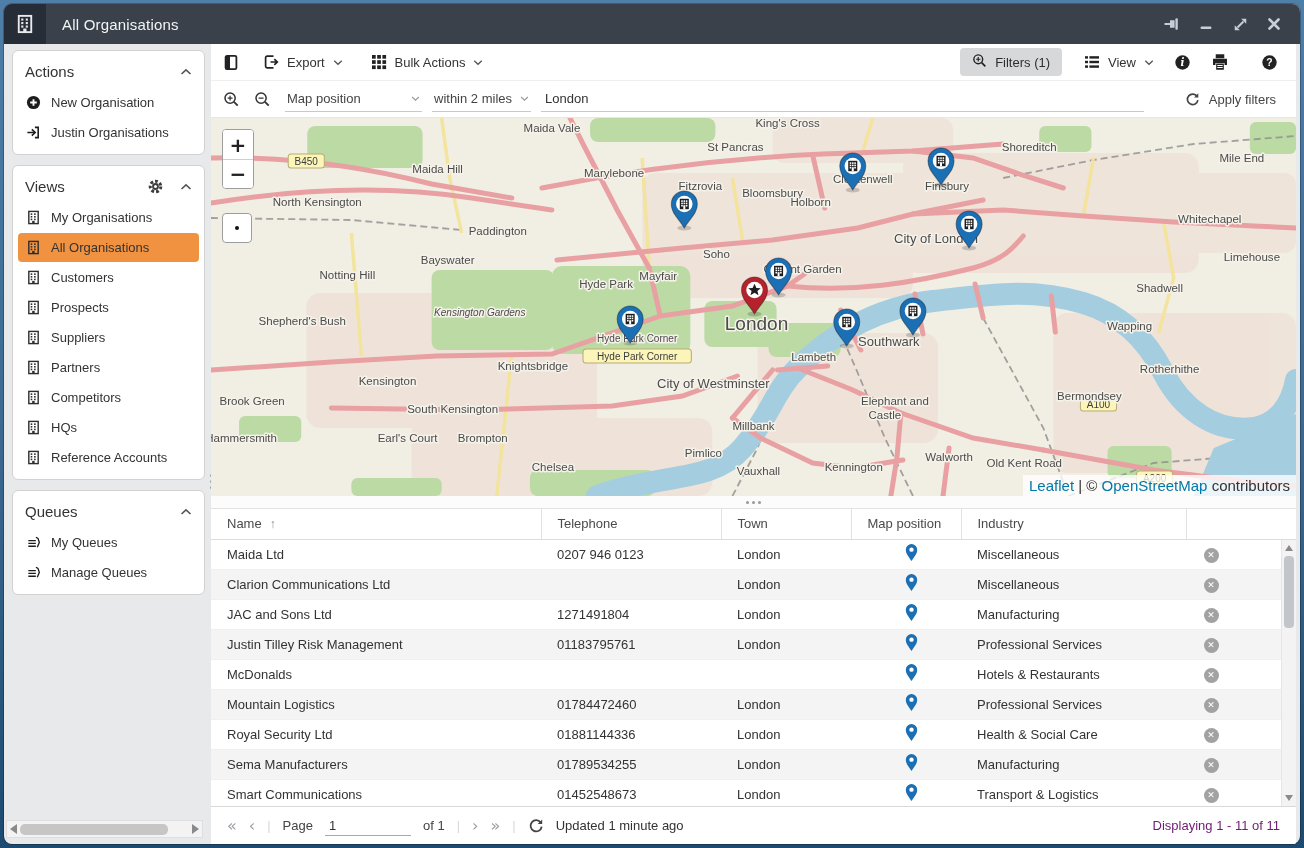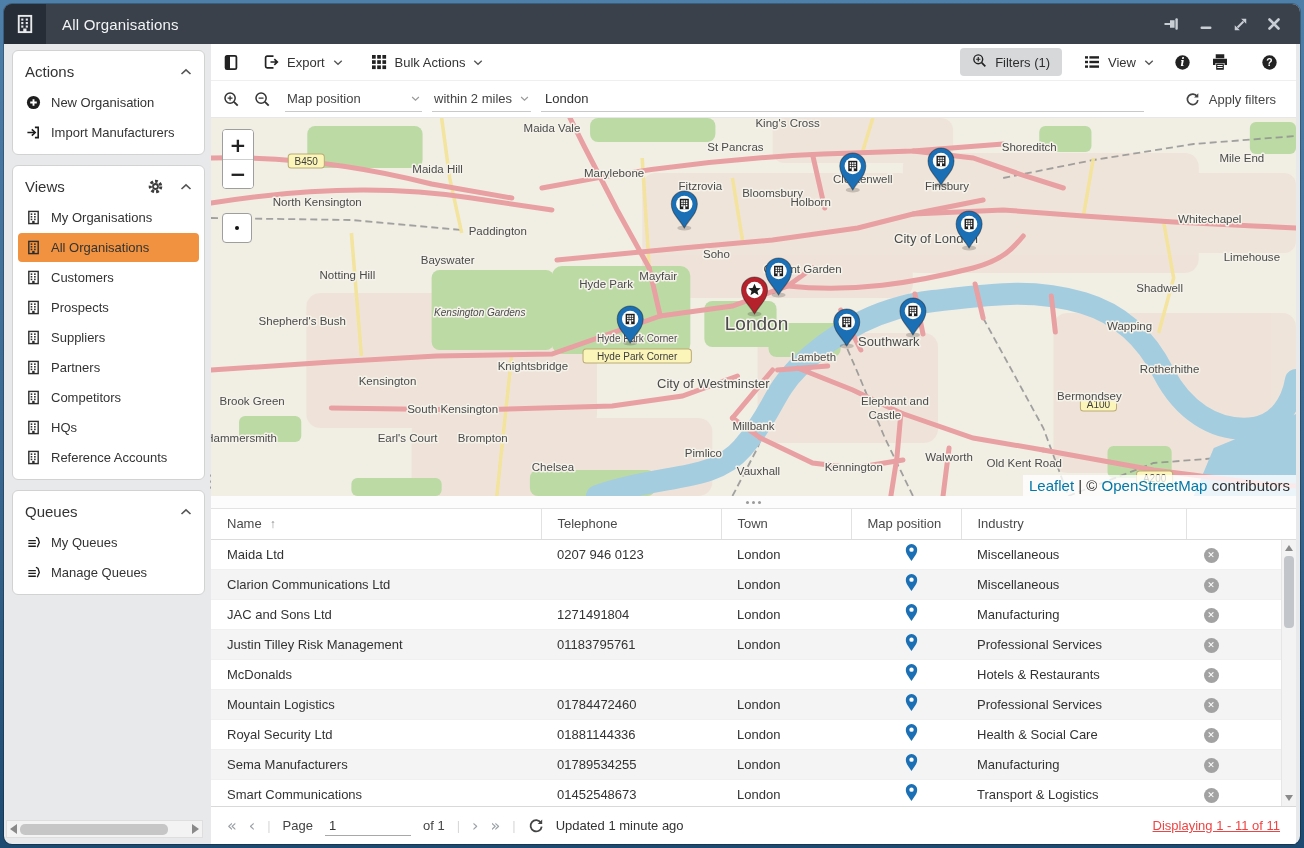--- a/index.html
+++ b/index.html
@@ -87,21 +87,21 @@
   .vs-arrow{position:absolute;left:3px;width:0;height:0;border-style:solid;}
   .vs-up{top:5px;border-width:0 4.5px 6px 4.5px;border-color:transparent transparent #8a8a8a transparent;}
   .vs-down{bottom:5px;border-width:6px 4.5px 0 4.5px;border-color:#8a8a8a transparent transparent transparent;}
   .vs-thumb{position:absolute;top:16px;left:2px;right:2px;height:72px;background:#c2c5c9;border-radius:4px;}
   
   .gridfooter{height:37px;flex:none;border-top:1px solid #d9d9d9;display:flex;align-items:center;
     padding:0 16px;font-size:13px;color:#444;gap:12px;background:#fff;}
   .pg-btn{color:#9aa0a5;font-size:16px;cursor:pointer;line-height:1;font-family:"DejaVu Sans",sans-serif;}
   .fdiv{color:#d8d8d8;}
   .page-input{width:78px;border:none;outline:none;border-bottom:1px solid #a8a8a8;font-size:13px;color:#333;padding:2px 4px;background:transparent;}
-  .displaying{margin-left:auto;color:#ef4444;text-decoration:underline;}
+  .displaying{margin-left:auto;color:#701a75;}
   .updated{color:#333;}
   .refresh-ic{display:flex;cursor:pointer;}
   
   text.mlbl{font-family:"Liberation Sans","DejaVu Sans",sans-serif;fill:#4b4b4b;
     paint-order:stroke;stroke:#f5f2ea;stroke-width:3px;stroke-linejoin:round;text-anchor:middle;}
   text.mlbl.it{font-style:italic;}
 </style>
 </head>
 <body>
 
@@ -172,21 +172,21 @@
        <span>New Organisation</span>
      </div>
             <div class="side-item">
        <span class="icn">
                 <svg width="15" height="15" viewBox="0 0 16 16">
                   <path d="M9.5 2.5 h3.5 v11 H9.5" fill="none" stroke="#1d1d1d" stroke-width="1.7"></path>
                   <path d="M1.5 8 h7.5" stroke="#1d1d1d" stroke-width="1.7"></path>
                   <path d="M6.2 4.6 L9.8 8 L6.2 11.4" fill="none" stroke="#1d1d1d" stroke-width="1.7"></path>
                 </svg>
               </span>
-       <span>Import Manufacturers</span>
+       <span>Justin Organisations</span>
      </div>
           </div>
       </div>
       <div class="card">
         <div class="card-head">
           <span class="card-title">Views</span>
           <span style="margin-right:6px;display:flex;">
             <svg width="17" height="17" viewBox="0 0 18 18">
                 <circle cx="9" cy="9" r="5.6" fill="none" stroke="#3d3d3d" stroke-width="3.2" stroke-dasharray="2.9 2.15"></circle>
                 <circle cx="9" cy="9" r="3.6" fill="#3d3d3d"></circle>

